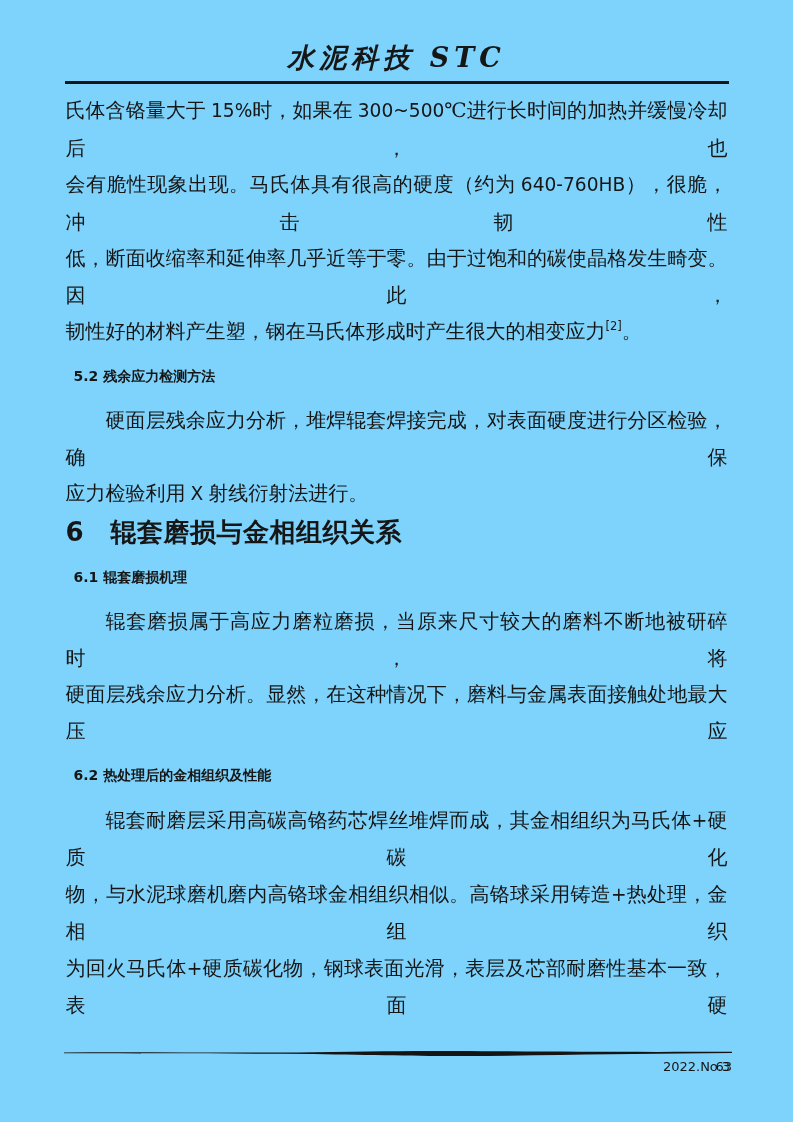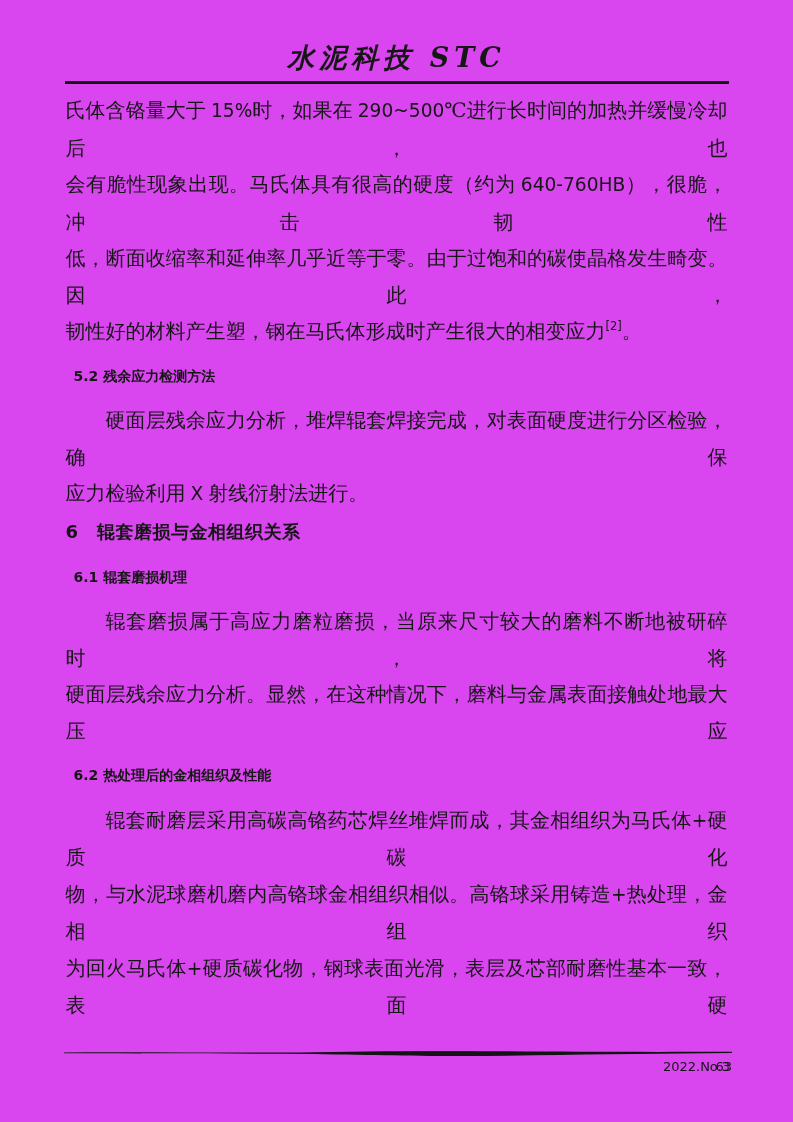--- a/index.html
+++ b/index.html
@@ -1,20 +1,20 @@
 <!DOCTYPE html>
 <html><head>
 <meta charset="utf-8">
 <style>
   * { box-sizing: border-box; }
   html, body { margin: 0; padding: 0; background: #e8e8e8; }
   .page {
     width: 793px; height: 1122px;
     margin: 0 auto;
-    background: #d946ef;
+    background: #7dd3fc;
     color: #161616;
     position: relative;
     overflow: hidden;
   }
   .journal-title {
     padding-top: 42px;
     text-align: center;
     font-family: "DejaVu Serif", "Liberation Serif", serif;
     font-style: italic;
     font-weight: 700;
@@ -35,21 +35,21 @@
     font-size: 20px;
     line-height: 36.5px;
   }
   .bl { margin: 0; }
   .jl { text-align: justify; text-align-last: justify; }
   .ind { text-indent: 2em; }
   .h1 {
     margin: 0;
     font-family: "DejaVu Sans", "Liberation Sans", sans-serif;
     font-weight: 700;
-    font-size: 18px;
+    font-size: 26px;
     line-height: 38px;
     letter-spacing: 0.5px;
   }
   .h2 {
     margin: 8px;
     font-family: "DejaVu Sans", "Liberation Sans", sans-serif;
     font-weight: 700;
     font-size: 14px;
     line-height: 36.5px;
   }
@@ -84,21 +84,21 @@
 </head>
 <body>
 
 <div class="page">
 
   <div class="journal-title">水泥科技 STC</div>
   <div class="header-rule"></div>
 
   <div class="content">
 
-    <p class="bl jl mx">氏体含铬量大于 <span class="lat">15%</span>时，如果在 <span class="lat">290~500</span>℃进行长时间的加热并缓慢冷却后，也</p>
+    <p class="bl jl mx">氏体含铬量大于 <span class="lat">15%</span>时，如果在 <span class="lat">300~500</span>℃进行长时间的加热并缓慢冷却后，也</p>
     <p class="bl jl mx">会有脆性现象出现。马氏体具有很高的硬度（约为 <span class="lat">640-760HB</span>），很脆，冲击韧性</p>
     <p class="bl jl mx">低，断面收缩率和延伸率几乎近等于零。由于过饱和的碳使晶格发生畸变。因此，</p>
     <p class="bl"><span class="mx">韧性好的材料产生塑，钢在马氏体形成时产生很大的相变应力</span><sup class="cit">[2]</sup><span class="mx">。</span></p>
 
     <h3 class="h2">5.2 残余应力检测方法</h3>
 
     <p class="bl jl mx ind">硬面层残余应力分析，堆焊辊套焊接完成，对表面硬度进行分区检验，确保</p>
     <p class="bl mx">应力检验利用 <span class="lat">X</span> 射线衍射法进行。</p>
 
     <h2 class="h1">6　辊套磨损与金相组织关系</h2>

